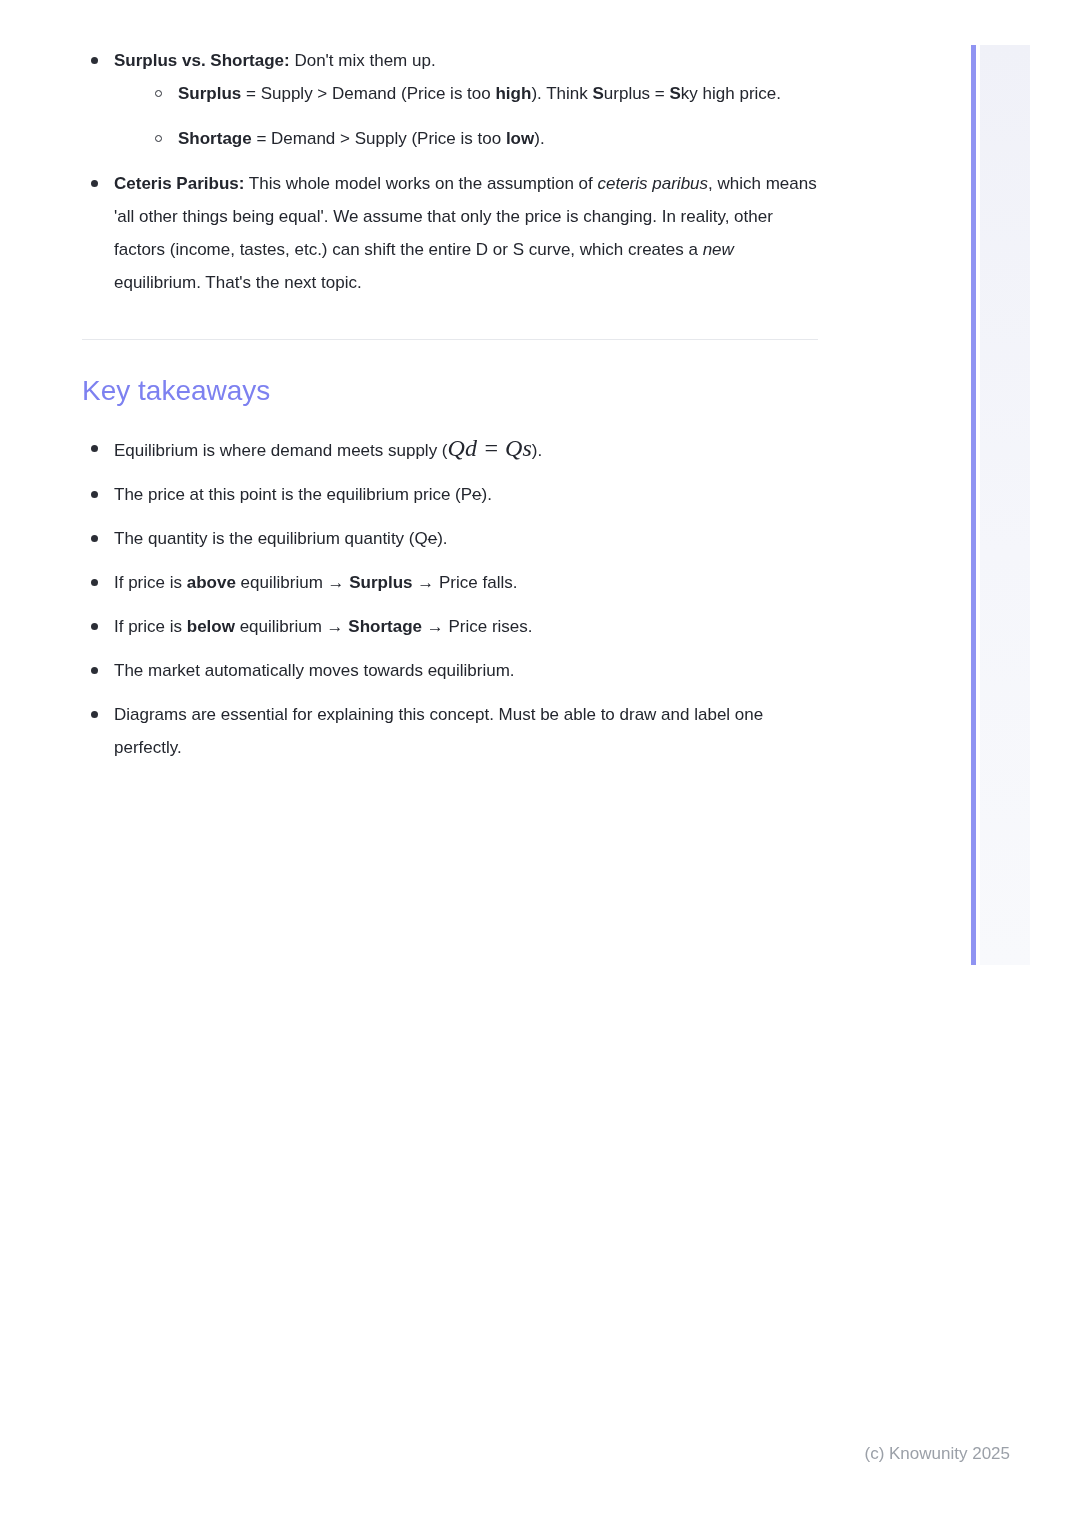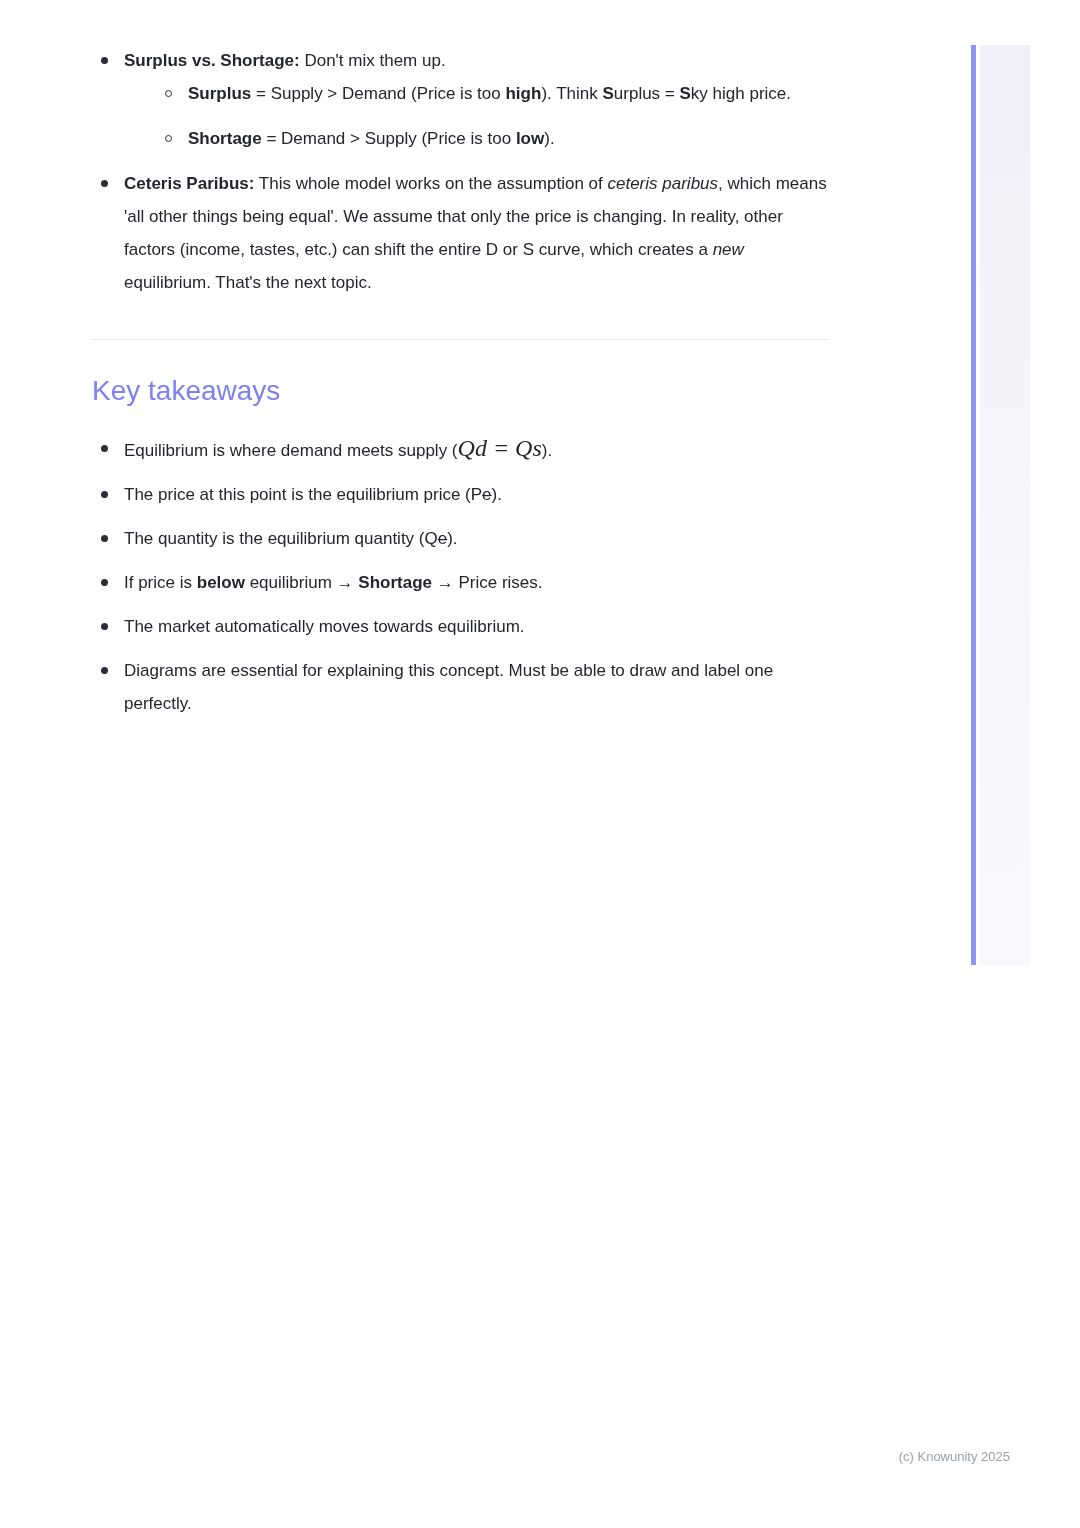--- a/index.html
+++ b/index.html
@@ -12,21 +12,21 @@
   body{
     width:1080px;height:1528px;
     background:#ffffff;
     font-family:"Liberation Sans","DejaVu Sans",sans-serif;
     color:var(--text);
     position:relative;
     overflow:hidden;
   }
   .content{
     position:absolute;
-    left:92px;
+    left:82px;
     top:44px;
     width:740px;
   }
   ul{list-style:none;margin:0;padding:0;}
   li{
     position:relative;
     padding-left:32px;
     font-size:17px;
     line-height:33px;
   }
@@ -69,21 +69,21 @@
     margin:34px 0 24px 0;
     font-size:28px;
     line-height:34px;
     font-weight:normal;
     color:var(--accent);
   }
   .footer{
     position:absolute;
     right:70px;
     bottom:64px;
-    font-size:13px;
+    font-size:17px;
     color:var(--muted);
   }
   .scroll-accent{
     position:absolute;
     left:971px;
     top:45px;
     width:5px;
     height:920px;
     background:var(--accent);
     opacity:0.85;
@@ -108,20 +108,21 @@
             <li class="l2"><span class="marker circle"></span><span><span class="b">Shortage</span><span> = Demand &gt; Supply (Price is too </span><span class="b">low</span><span>).</span></span></li>
           </ul></li>
         <li class="l1"><span class="marker dot"></span><span><span class="b">Ceteris Paribus:</span><span> This whole model works on the assumption of </span><span class="i">ceteris paribus</span><span>, which means 'all other things being equal'. We assume that only the price is changing. In reality, other factors (income, tastes, etc.) can shift the entire D or S curve, which creates a </span><span class="i">new</span><span> equilibrium. That's the next topic.</span></span></li>
       </ul>
     <hr class="divider">
     <h2 class="takeaways-heading">Key takeaways</h2>
     <ul id="takeaways-list">
         <li class="l1"><span class="marker dot"></span><span><span>Equilibrium is where demand meets supply (</span><span class="math">Qd = Qs</span><span>).</span></span></li>
         <li class="l1"><span class="marker dot"></span><span><span>The price at this point is the equilibrium price (P</span><span class="st">e</span><span>).</span></span></li>
         <li class="l1"><span class="marker dot"></span><span><span>The quantity is the equilibrium quantity (Q</span><span class="st">e</span><span>).</span></span></li>
+        <li class="l1"><span class="marker dot"></span><span><span>If price is </span><span class="b">above</span><span> equilibrium → </span><span class="b">Surplus</span><span> → Price falls.</span></span></li>
         <li class="l1"><span class="marker dot"></span><span><span>If price is </span><span class="b">below</span><span> equilibrium → </span><span class="b">Shortage</span><span> → Price rises.</span></span></li>
         <li class="l1"><span class="marker dot"></span><span><span>The market automatically moves towards equilibrium.</span></span></li>
         <li class="l1"><span class="marker dot"></span><span><span>Diagrams are essential for explaining this concept. Must be able to draw and label one perfectly.</span></span></li>
       </ul>
   </main>
 
   <div class="footer">(c) Knowunity 2025</div>
 
   <div class="scroll-accent"></div>
   <div class="scroll-track"></div>

